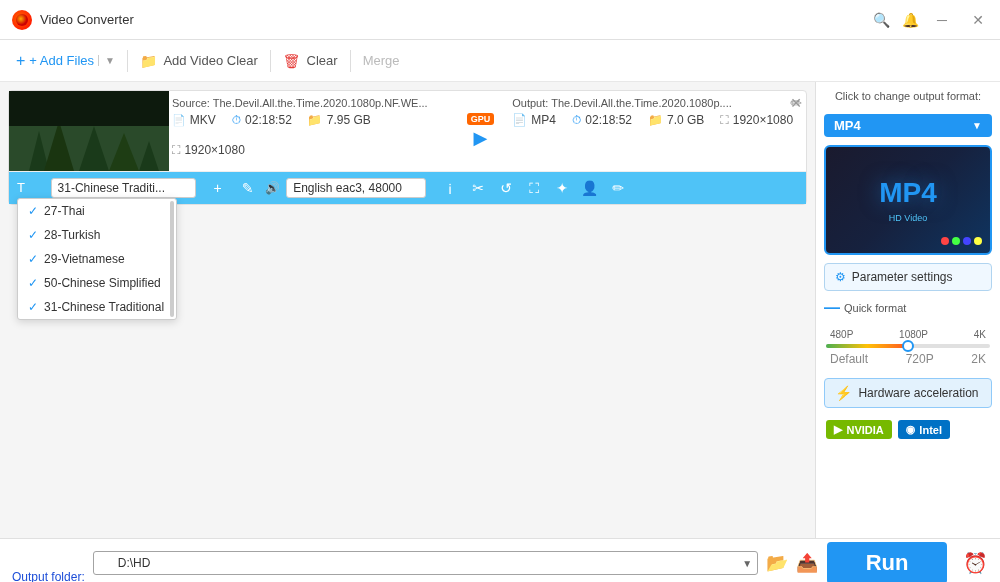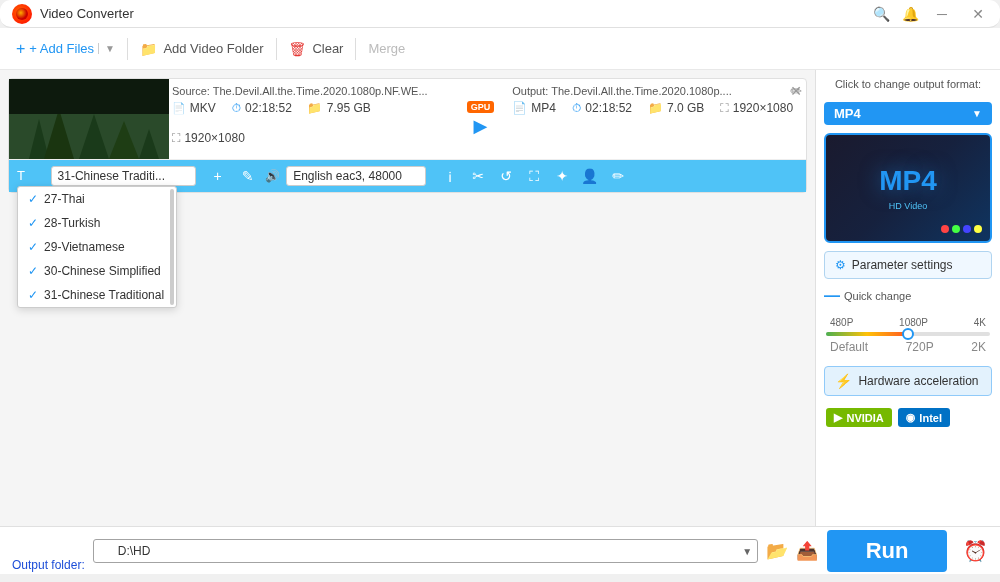--- a/index.html
+++ b/index.html
@@ -1,26 +1,25 @@
 <!DOCTYPE html>
 <html><head>
   <meta charset="utf-8">
   <style>
     * { margin: 0; padding: 0; box-sizing: border-box; }
     body { width: 1000px; height: 582px; background: #f0f0f0; font-family: 'Segoe UI', Arial, sans-serif; font-size: 13px; overflow: hidden; }
 
     .title-bar {
-      height: 28px;
+      height: 40px;
       background: #fff;
       display: flex;
       align-items: center;
       padding: 0 12px;
       border-bottom: 1px solid #e0e0e0;
       position: relative;
-      border-radius: 11px;
     }
     .title-bar-logo {
       width: 20px; height: 20px; margin-right: 8px;
       background: radial-gradient(circle at 40% 40%, #ff6600, #ff0000);
       border-radius: 50%;
       display: flex; align-items: center; justify-content: center;
     }
     .title-bar-title { font-size: 13px; color: #333; font-weight: 500; }
     .title-bar-controls { position: absolute; right: 8px; display: flex; gap: 8px; align-items: center; }
     .title-btn { width: 28px; height: 22px; background: none; border: none; cursor: pointer; color: #888; font-size: 14px; display: flex; align-items: center; justify-content: center; }
@@ -356,21 +355,21 @@
 
 <div class="toolbar">
   <button class="btn-add-files">
     <span class="plus">+</span>
     <span>+ Add Files</span>
     <span class="dropdown-arrow">▼</span>
   </button>
   <div class="toolbar-sep"></div>
   <button class="btn-add-folder">
     <span class="folder-icon">📁</span>
-    <span>Add Video Folder</span>
+    <span>Add Video Clear</span>
   </button>
   <div class="toolbar-sep"></div>
   <button class="btn-clear">
     <span class="clear-icon">🗑</span>
     <span>Clear</span>
   </button>
   <div class="toolbar-sep"></div>
   <button class="btn-merge">
     <span>Merge</span>
   </button>
@@ -478,21 +477,21 @@
             <div class="dropdown-item">
               <span class="dropdown-check">✓</span>
               <span>28-Turkish</span>
             </div>
             <div class="dropdown-item">
               <span class="dropdown-check">✓</span>
               <span>29-Vietnamese</span>
             </div>
             <div class="dropdown-item">
               <span class="dropdown-check">✓</span>
-              <span>30-Chinese Simplified</span>
+              <span>50-Chinese Simplified</span>
             </div>
             <div class="dropdown-item">
               <span class="dropdown-check">✓</span>
               <span>31-Chinese Traditional</span>
             </div>
             <div class="dropdown-scrollbar"></div>
           </div>
         </div>
 
         <button class="track-btn" style="margin-left:4px;">+</button>
@@ -542,21 +541,21 @@
       </div>
     </div>
 
     <button class="param-btn">
       <span class="param-icon">⚙</span>
       <span>Parameter settings</span>
     </button>
 
     <div class="quick-setting-label">
       <span class="quick-dash">—</span>
-      <span>Quick change</span>
+      <span>Quick format</span>
     </div>
 
     <div class="quality-slider-wrap">
       <div class="quality-labels-top">
         <span>480P</span>
         <span>1080P</span>
         <span>4K</span>
       </div>
       <div class="quality-slider-track">
         <div class="quality-slider-fill"></div>

